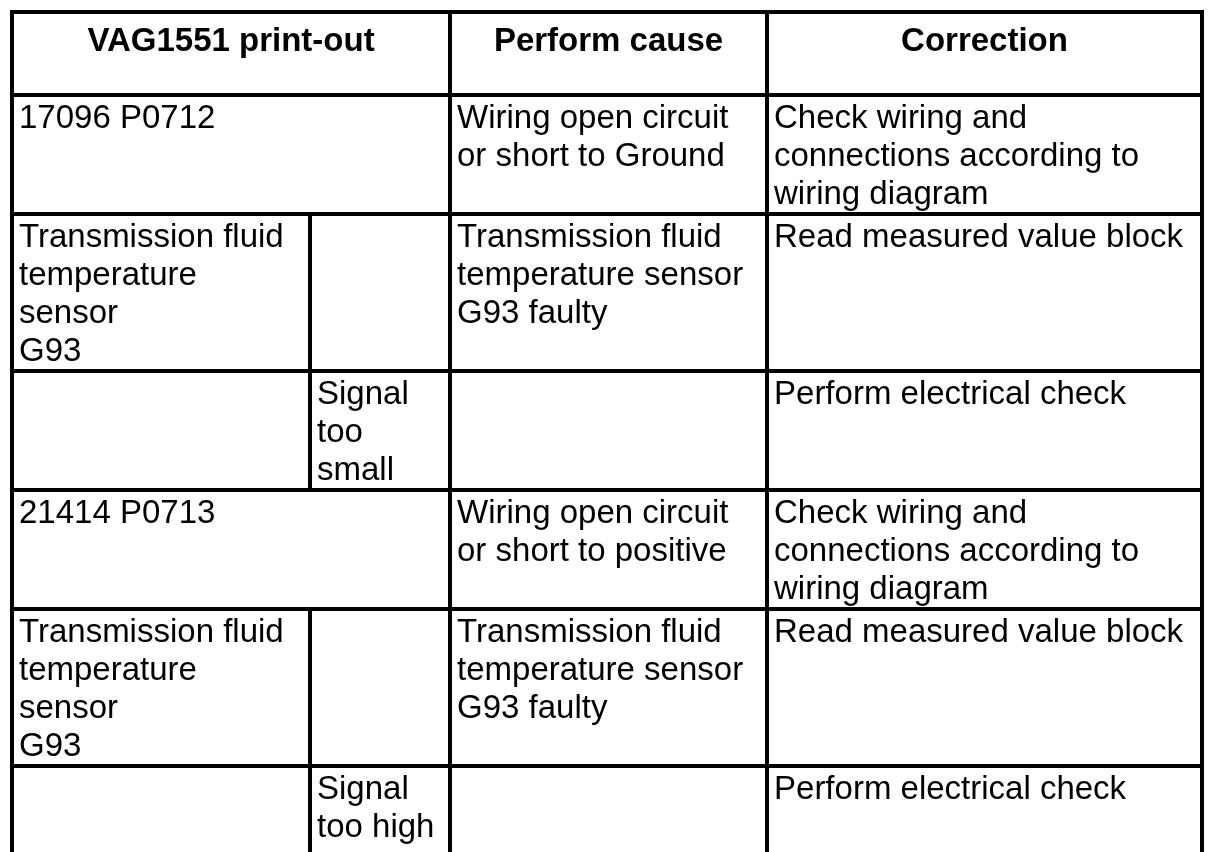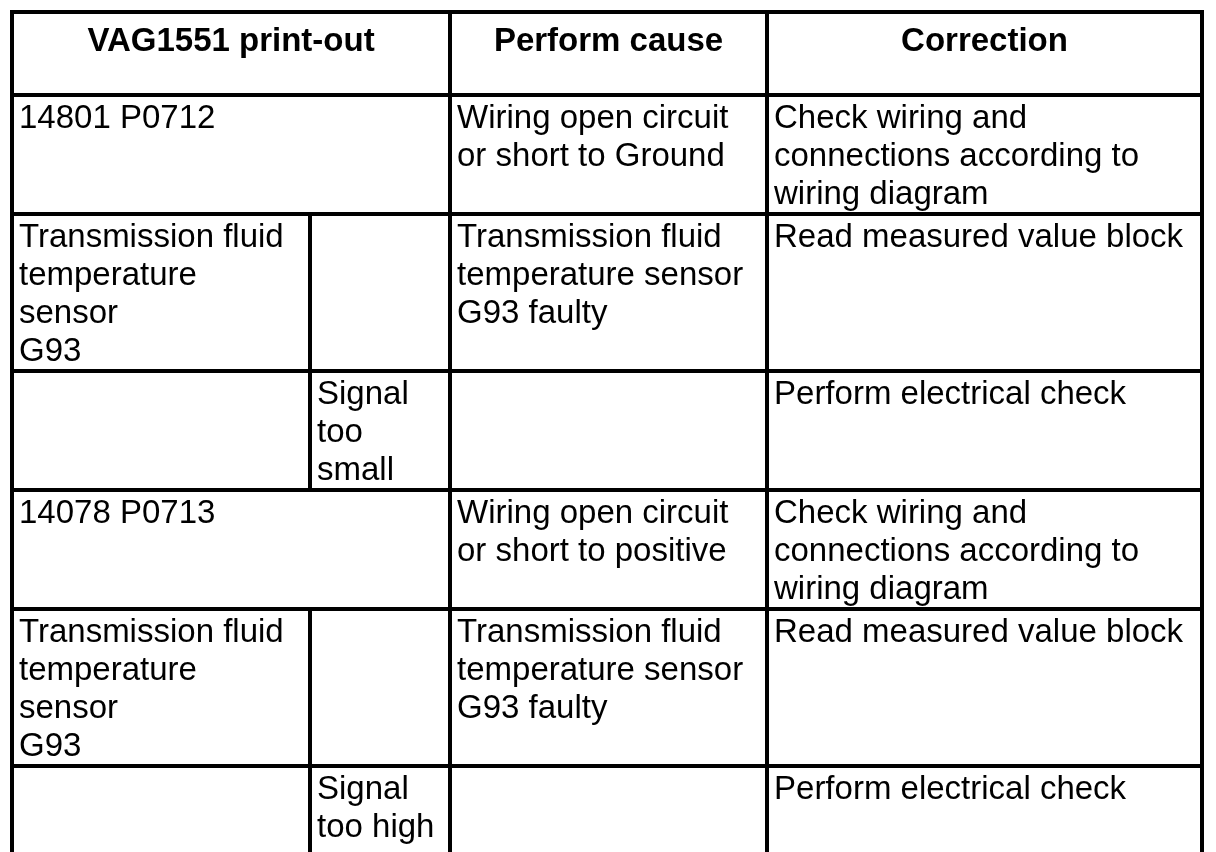--- a/index.html
+++ b/index.html
@@ -65,21 +65,21 @@
     </colgroup>
     <thead>
       <tr class="r-header">
         <th colspan="2">VAG1551 print-out</th>
         <th>Perform cause</th>
         <th>Correction</th>
       </tr>
     </thead>
     <tbody>
       <tr class="r-1">
-        <td colspan="2">14801 P0712</td>
+        <td colspan="2">17096 P0712</td>
         <td>Wiring open circuit
 or short to Ground</td>
         <td>Check wiring and
 connections according to
 wiring diagram</td>
       </tr>
       <tr class="r-2">
         <td>Transmission fluid
 temperature sensor
 G93</td>
@@ -91,21 +91,21 @@
       </tr>
       <tr class="r-3">
         <td></td>
         <td>Signal
 too
 small</td>
         <td></td>
         <td>Perform electrical check</td>
       </tr>
       <tr class="r-4">
-        <td colspan="2">14078 P0713</td>
+        <td colspan="2">21414 P0713</td>
         <td>Wiring open circuit
 or short to positive</td>
         <td>Check wiring and
 connections according to
 wiring diagram</td>
       </tr>
       <tr class="r-5">
         <td>Transmission fluid
 temperature sensor
 G93</td>

